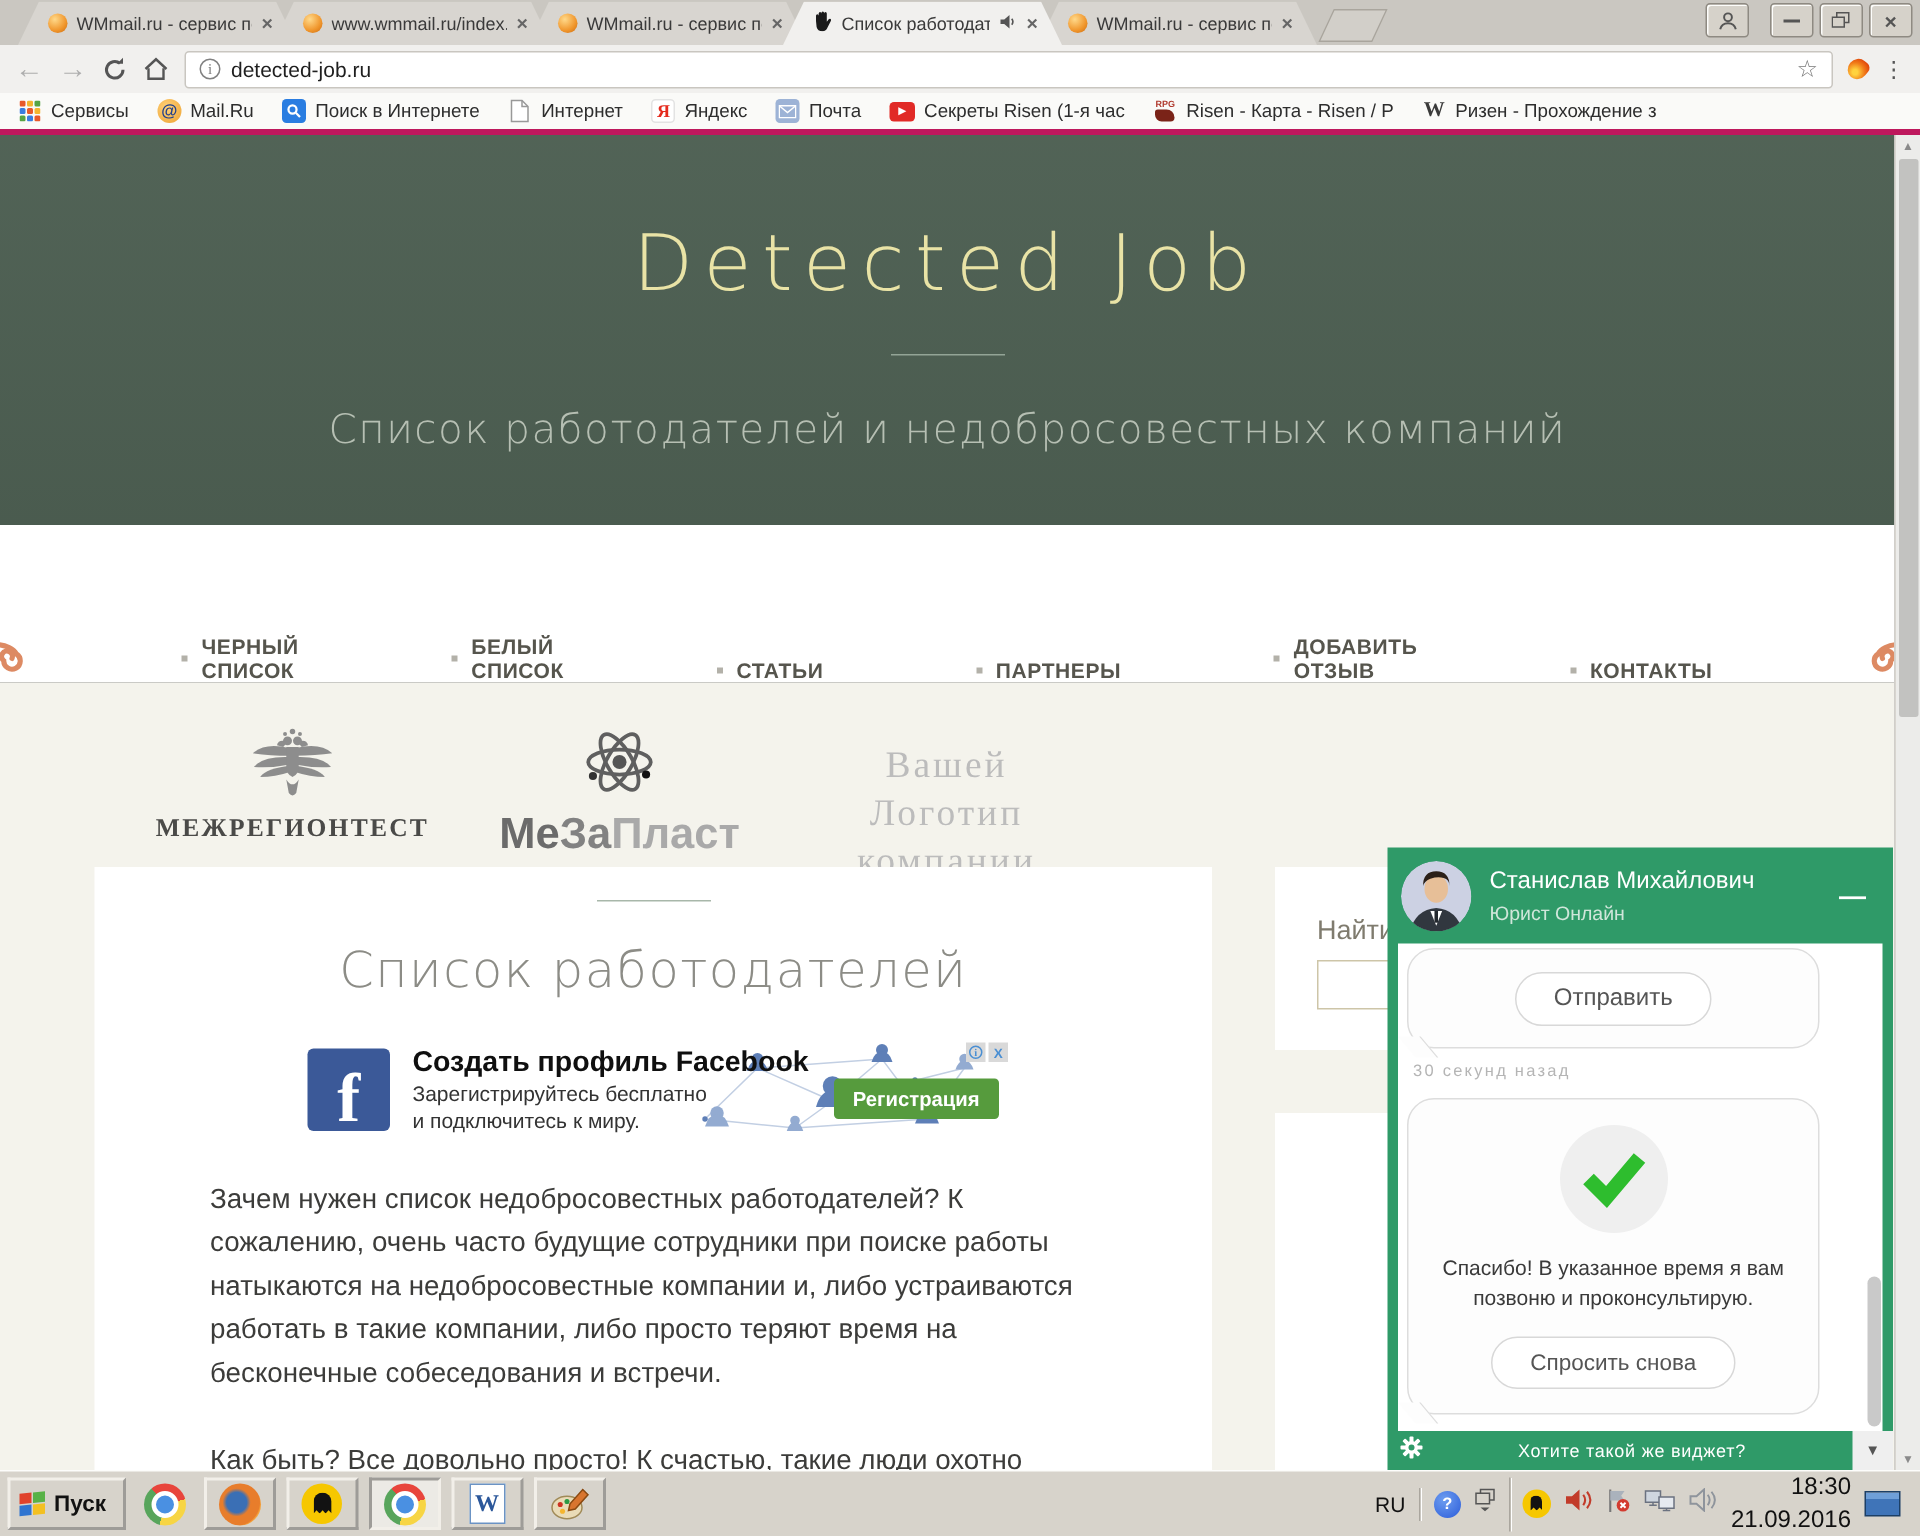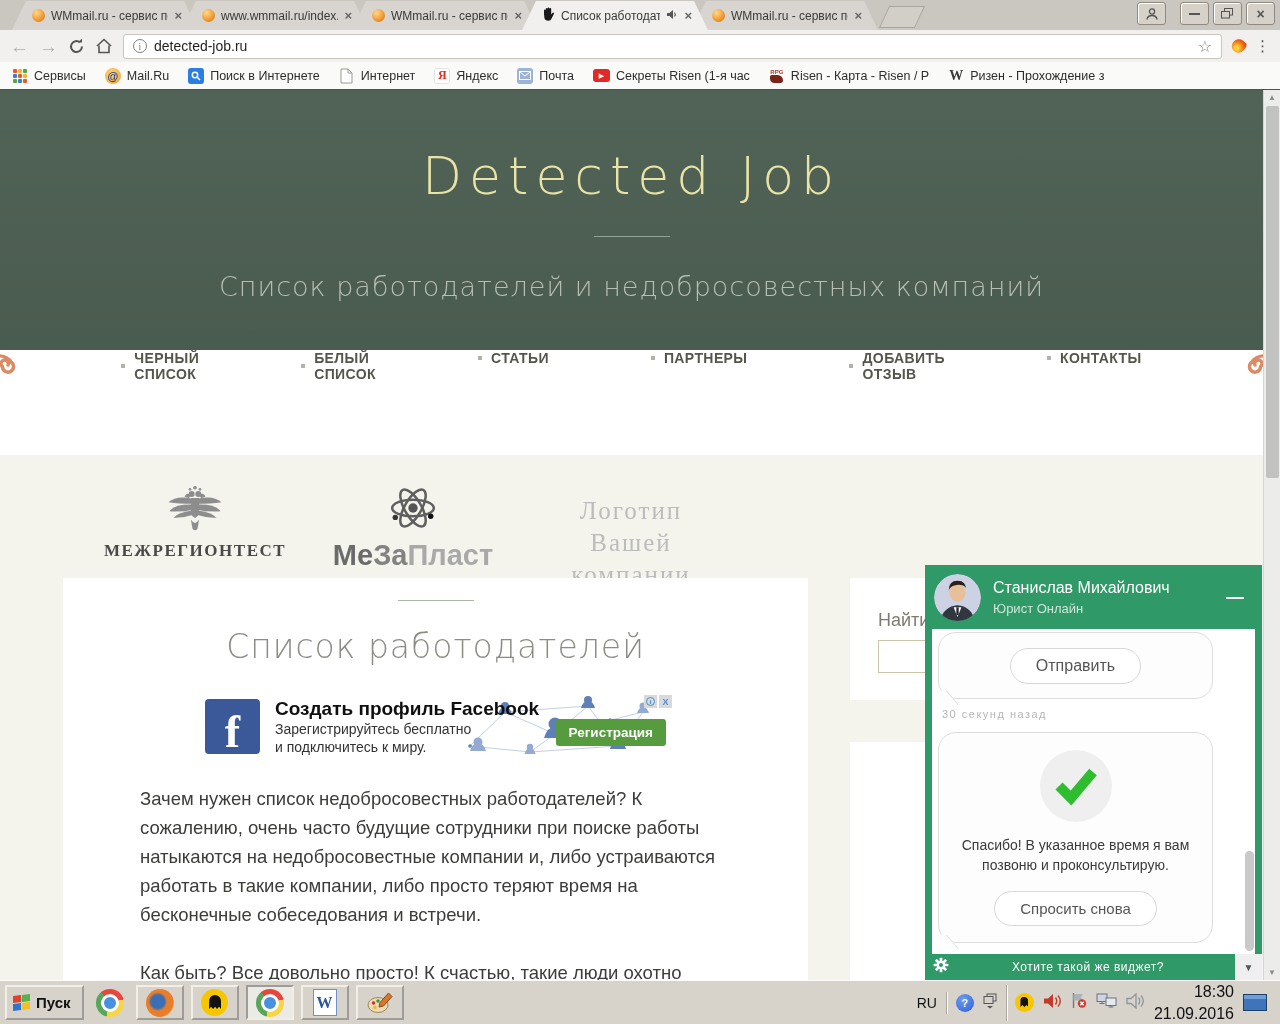--- a/index.html
+++ b/index.html
@@ -27,21 +27,21 @@
   .toolbar { position:absolute; top:30px; left:0; right:0; height:32px; background:#f1f0ee; display:flex; align-items:center; padding:0 10px; gap:10px; }
   .nav-arrow { font-size:19px; color:#aeaeae; line-height:1; }
   .tool-ico { color:#666; display:flex; align-items:center; }
   .addressbar { flex:1; height:25px; background:#fff; border:1px solid #c9c6c0; border-radius:3px; display:flex; align-items:center; padding:0 9px; gap:7px; }
   .info-ico { width:14px; height:14px; border:1.5px solid #818181; border-radius:50%; color:#818181; font-size:10px; font-family:"Liberation Serif",serif; display:flex; align-items:center; justify-content:center; flex:none; }
   .addr-text { font-size:14px; color:#1f1f1f; flex:1; }
   .star-ico { font-size:16px; color:#7a7a7a; }
   .flame-ico { width:13px; height:14px; background:radial-gradient(circle at 50% 70%, #ffd23e 15%, #f07818 55%, #d92c04); border-radius:50% 4px 50% 50%; transform:rotate(40deg); }
   .dots-ico { font-size:15px; color:#555; letter-spacing:0; }
 
-  .bookmarks { position:absolute; top:62px; left:0; right:0; height:28px; background:#fafaf8; border-bottom:1px solid #be185d; display:flex; align-items:center; padding:0 12px; gap:19px; }
+  .bookmarks { position:absolute; top:62px; left:0; right:0; height:28px; background:#fafaf8; border-bottom:4px solid #be185d; display:flex; align-items:center; padding:0 12px; gap:19px; }
   .bm { display:flex; align-items:center; gap:6px; font-size:12.5px; color:#2d2d2d; white-space:nowrap; }
   .bm-ico { width:16px; height:16px; display:flex; align-items:center; justify-content:center; flex:none; }
   .bm-mailru { border-radius:50%; background:radial-gradient(circle at 40% 35%, #ffd27a, #eda231); color:#23418c; font-size:11px; font-weight:bold; }
   .bm-search { border-radius:3px; background:#2a7de1; }
   .bm-ya { background:#fff; border:1px solid #e3e3e3; border-radius:3px; color:#e52b1e; font-weight:bold; font-size:12px; font-family:"Liberation Serif",serif; }
   .bm-mail2 { border-radius:3px; background:#9db3d6; }
   .bm-yt { width:17px; height:13px; border-radius:3px; background:#e12a26; color:#fff; font-size:7px; display:flex; align-items:center; justify-content:center; }
   .bm-rpg { flex-direction:column; gap:0; }
   .bm-rpg .rpg-t { font-size:6px; color:#b03a2e; font-weight:bold; line-height:1; }
   .bm-rpg .rpg-b { width:13px; height:8px; background:#7a2318; border-radius:2px 6px 3px 5px; }
@@ -52,21 +52,21 @@
   .pg-scrollbar { position:absolute; top:90px; right:0; width:17px; height:890px; background:#ececea; border-left:1px solid #d8d5cf; z-index:40; }
   .pg-thumb { position:absolute; top:16px; left:2px; width:13px; height:372px; background:#c2c2c0; border-radius:2px; }
   .pg-arrow { position:absolute; left:0; width:100%; text-align:center; font-size:8px; color:#8a8a8a; }
   .pg-arrow.up { top:3px; } .pg-arrow.down { bottom:3px; }
 
   .site-header { height:260px; background:#4e6053; background-image:linear-gradient(180deg, rgba(255,255,255,.02), rgba(0,0,0,.05)); text-align:center; }
   .site-title { padding-top:56px; font-family:"DejaVu Sans",sans-serif; font-weight:200; font-size:52px; letter-spacing:7px; color:#e9e3a6; }
   .hdr-divider { width:76px; border-top:1px solid #93a496; margin:30px auto 34px; }
   .site-subtitle { font-size:27px; font-weight:200; color:#b6bfb3; letter-spacing:1px; font-family:"DejaVu Sans",sans-serif; }
 
-  .site-nav { height:105px; background:#fff; display:flex; align-items:flex-start; justify-content:center;gap:44px; }
+  .site-nav { height:105px; background:#fff; display:flex; align-items:flex-end; justify-content:center;gap:44px; }
   .nav-item { display:flex; align-items:center; gap:9px; margin:0 29px; font-size:14px; font-weight:bold; color:#56554d; letter-spacing:.4px; font-stretch:condensed; }
   .nav-bullet { width:4px; height:4px; background:#b3b1a9; flex:none; }
   .swirl { margin:0 24px; flex:none; }
 
   .logos-band { height:123px; background:#f4f3ec; display:flex; align-items:flex-start; padding:28px 0 0 95px; gap:18px; }
   .logo-block { width:200px; text-align:center; }
   .logo1-name { margin-top:4px; font-family:"Liberation Serif",serif; font-weight:bold; font-size:17px; letter-spacing:1.5px; color:#4a4a48; }
   .logo2-name { margin-top:2px; font-size:29px; font-weight:bold; }
   .logo2-name .p1 { color:#6b6b6b; } .logo2-name .p2 { color:#828282; } .logo2-name .p3 { color:#a9a9a9; }
   .logo3-text { font-family:"Liberation Serif",serif; font-size:25px; color:#bcbcbc; letter-spacing:2px; line-height:1.28; padding-top:12px; }
@@ -375,22 +375,22 @@
         <ellipse cx="24" cy="24" rx="20" ry="8" transform="rotate(60 24 24)"></ellipse>
         <ellipse cx="24" cy="24" rx="20" ry="8" transform="rotate(120 24 24)"></ellipse>
         <circle cx="24" cy="24" r="4.5" fill="#555" stroke="none"></circle>
         <circle cx="7" cy="33" r="2.6" fill="#333" stroke="none"></circle>
         <circle cx="41" cy="32" r="2.6" fill="#111" stroke="none"></circle>
       </svg>
       <div class="logo2-name"><span class="p1">Ме</span><span class="p2">За</span><span class="p3">Пласт</span></div>
     </div>
     <div class="logo-block">
       <div class="logo3-text">
+        <div>Вашей</div>
         <div>Логотип</div>
-        <div>Вашей</div>
         <div>компании</div>
       </div>
     </div>
   </div>
 
   <div class="page-body">
     <div class="content-card">
       <div class="card-divider"></div>
       <div class="main-heading">Список работодателей</div>
 

